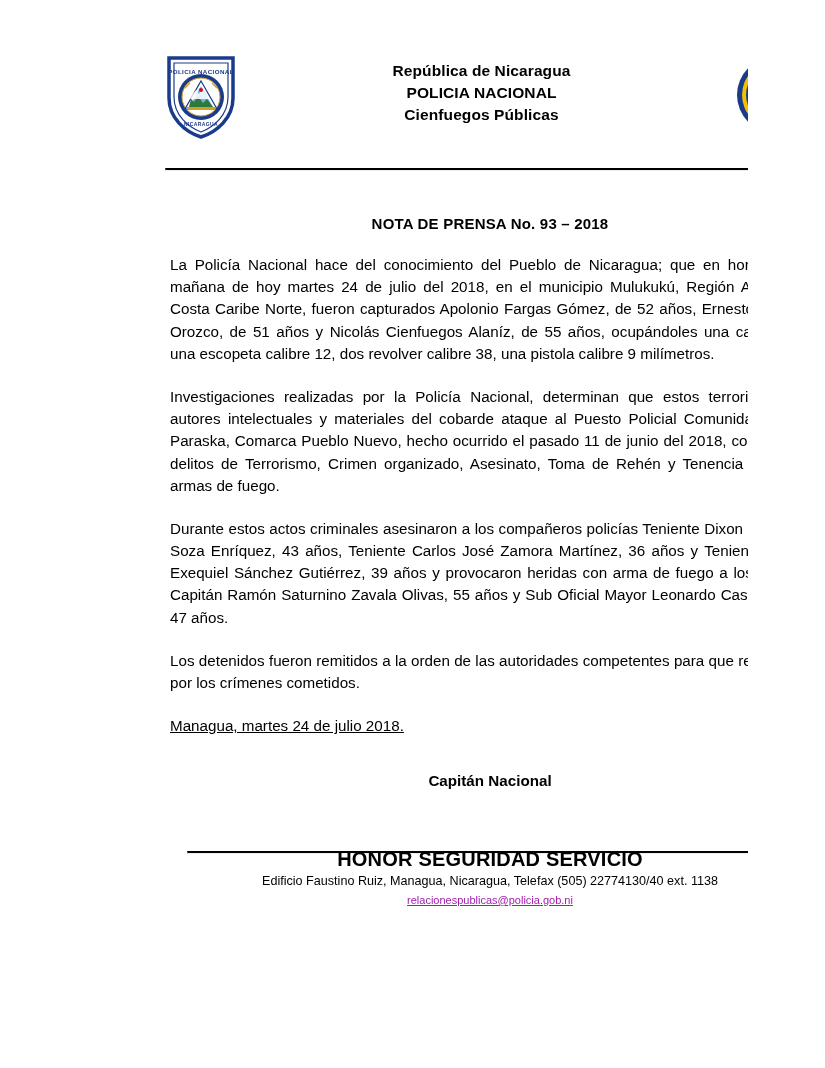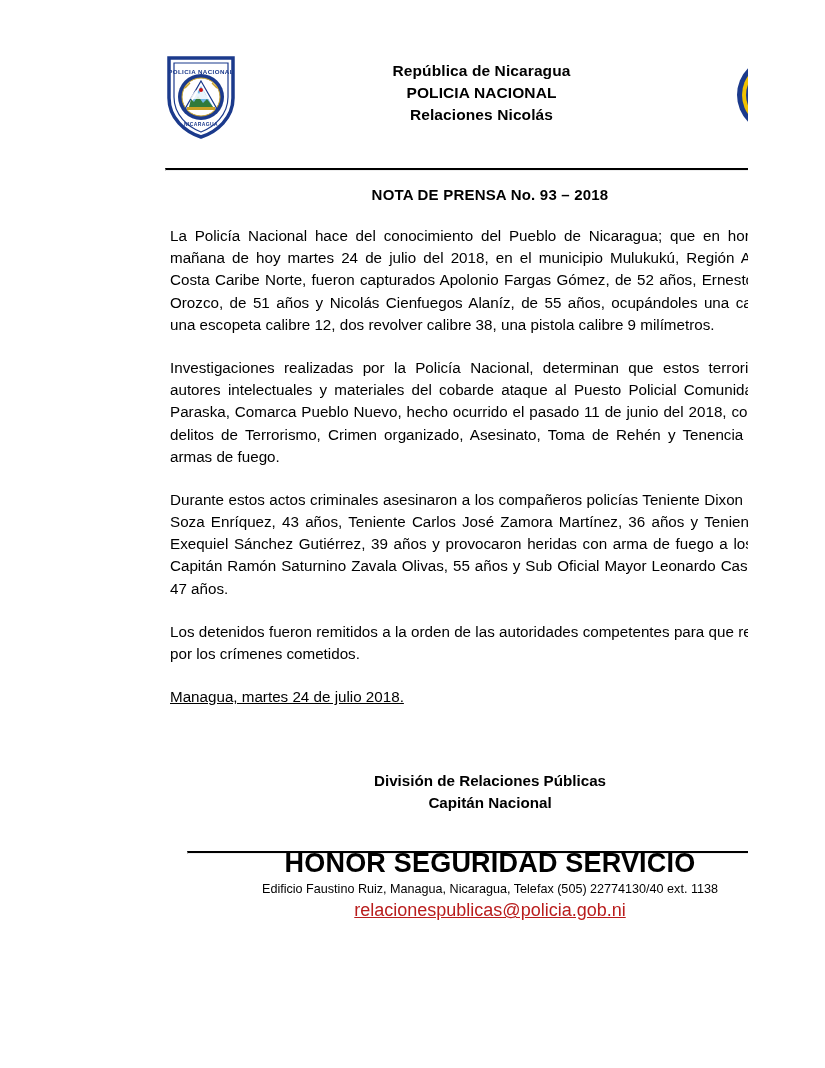--- a/index.html
+++ b/index.html
@@ -65,21 +65,21 @@
     top: 160px;
     width: 649px;
     height: 0;
     border-top: 2.5px solid #000;
   }
 
   
   .content {
     position: absolute;
     left: 93px;
-    top: 186px;
+    top: 215px;
     width: 640px;
   }
   .doc-title {
     text-align: center;
     font-size: 15px;
     font-weight: bold;
     letter-spacing: 0.2px;
     margin: 0 0 22px 0;
   }
   p.para {
@@ -116,34 +116,34 @@
     border-top: 2.5px solid #000;
   }
   .footer {
     position: absolute;
     left: 93px;
     top: 847px;
     width: 640px;
     text-align: center;
   }
   .footer-motto {
-    font-size: 27px;
+    font-size: 20px;
     font-weight: bold;
     letter-spacing: 0.2px;
     line-height: 1.2;
   }
   .footer-address {
     font-size: 12.6px;
     line-height: 1.35;
     margin-top: 2px;
   }
   .footer-email {
-    font-size: 18px;
+    font-size: 11px;
     line-height: 1.35;
-    color: #b91c1c;
+    color: #a21caf;
     text-decoration: underline;
     display: inline-block;
   }
 </style>
 </head>
 <body>
 
 <div class="page">
 
   <div class="header">
@@ -161,21 +161,21 @@
       <circle cx="36" cy="38" r="2" fill="#cc1111"></circle>
       <path d="M20 36 L25 31 M52 36 L47 31" stroke="#c9a227" stroke-width="1.4" fill="none"></path>
       <path d="M14 32 A24 24 0 0 1 58 32" fill="none" stroke="none"></path>
       <text x="36" y="22" font-family="'Liberation Sans', sans-serif" font-size="6.2" font-weight="bold" fill="#1b3a8c" text-anchor="middle" letter-spacing="0.4">POLICIA NACIONAL</text>
       <text x="36" y="74" font-family="'Liberation Sans', sans-serif" font-size="5" font-weight="bold" fill="#1b3a8c" text-anchor="middle" letter-spacing="0.4">NICARAGUA</text>
     </svg>
 
     <div class="header-titles">
       <div>República de Nicaragua</div>
       <div>POLICIA NACIONAL</div>
-      <div>Relaciones Nicolás</div>
+      <div>Cienfuegos Públicas</div>
     </div>
 
     <svg class="crest-right" viewBox="0 0 78 78">
       <circle cx="39" cy="39" r="38" fill="#1b3a8c"></circle>
       <circle cx="39" cy="39" r="33" fill="#f2c200"></circle>
       <circle cx="39" cy="39" r="29" fill="#1b3a8c"></circle>
       <circle cx="39" cy="39" r="26" fill="#2a6fb5"></circle>
       <circle cx="39" cy="39" r="23" fill="#3f8fcf"></circle>
       <path d="M30 22 C36 18 45 19 47 25 C49 31 44 34 39 34 C33 34 28 30 30 22 Z" fill="#111111"></path>
       <path d="M26 26 C32 22 48 22 54 26 C52 29 46 30 39 30 C32 30 28 29 26 26 Z" fill="#111111"></path>
@@ -194,21 +194,20 @@
     <div id="paragraph-container">
         <p class="para"><span>La Policía Nacional hace del conocimiento del Pueblo de Nicaragua; que en horas de la mañana de hoy martes 24 de julio del 2018, en el municipio Mulukukú, Región Autónoma Costa Caribe Norte, fueron capturados </span><b>Apolonio Fargas Gómez,</b><span> de 52 años, </span><b>Ernesto Jarquín Orozco,</b><span> de 51 años y </span><b>Nicolás Cienfuegos Alaníz</b><span>, de 55 años, ocupándoles una camioneta, una escopeta calibre 12, dos revolver calibre 38, una pistola calibre 9 milímetros.</span></p>
         <p class="para"><span>Investigaciones realizadas por la Policía Nacional, determinan que estos terroristas son autores intelectuales y materiales del cobarde ataque al Puesto Policial Comunidad Sislao Paraska, Comarca Pueblo Nuevo, hecho ocurrido el pasado 11 de junio del 2018, cometiendo delitos de Terrorismo, Crimen organizado, Asesinato, Toma de Rehén y Tenencia ilegal de armas de fuego.</span></p>
         <p class="para"><span>Durante estos actos criminales asesinaron a los compañeros policías </span><b>Teniente Dixon Bismarck Soza Enríquez, 43 años, Teniente Carlos José Zamora Martínez, 36 años y Teniente Martin Exequiel Sánchez Gutiérrez, 39 años y provocaron heridas con arma de fuego</b><span> a los policías </span><b>Capitán Ramón Saturnino Zavala Olivas, 55 años y Sub Oficial Mayor Leonardo Castillo Ruiz, 47 años</b><span>.</span></p>
         <p class="para"><span>Los detenidos fueron remitidos a la orden de las autoridades competentes para que respondan por los crímenes cometidos.</span></p>
         <p class="para plain"><span>Managua, martes 24 de julio 2018.</span></p>
       </div>
   </div>
 
   <div class="signature">
-    <div>División de Relaciones Públicas</div>
     <div>Capitán Nacional</div>
   </div>
 
   <hr class="rule-bottom">
   <div class="footer">
     <div class="footer-motto">HONOR SEGURIDAD SERVICIO</div>
     <div class="footer-address">Edificio Faustino Ruiz, Managua, Nicaragua, Telefax (505) 22774130/40 ext. 1138</div>
     <a class="footer-email" href="#">relacionespublicas@policia.gob.ni</a>
   </div>
 

